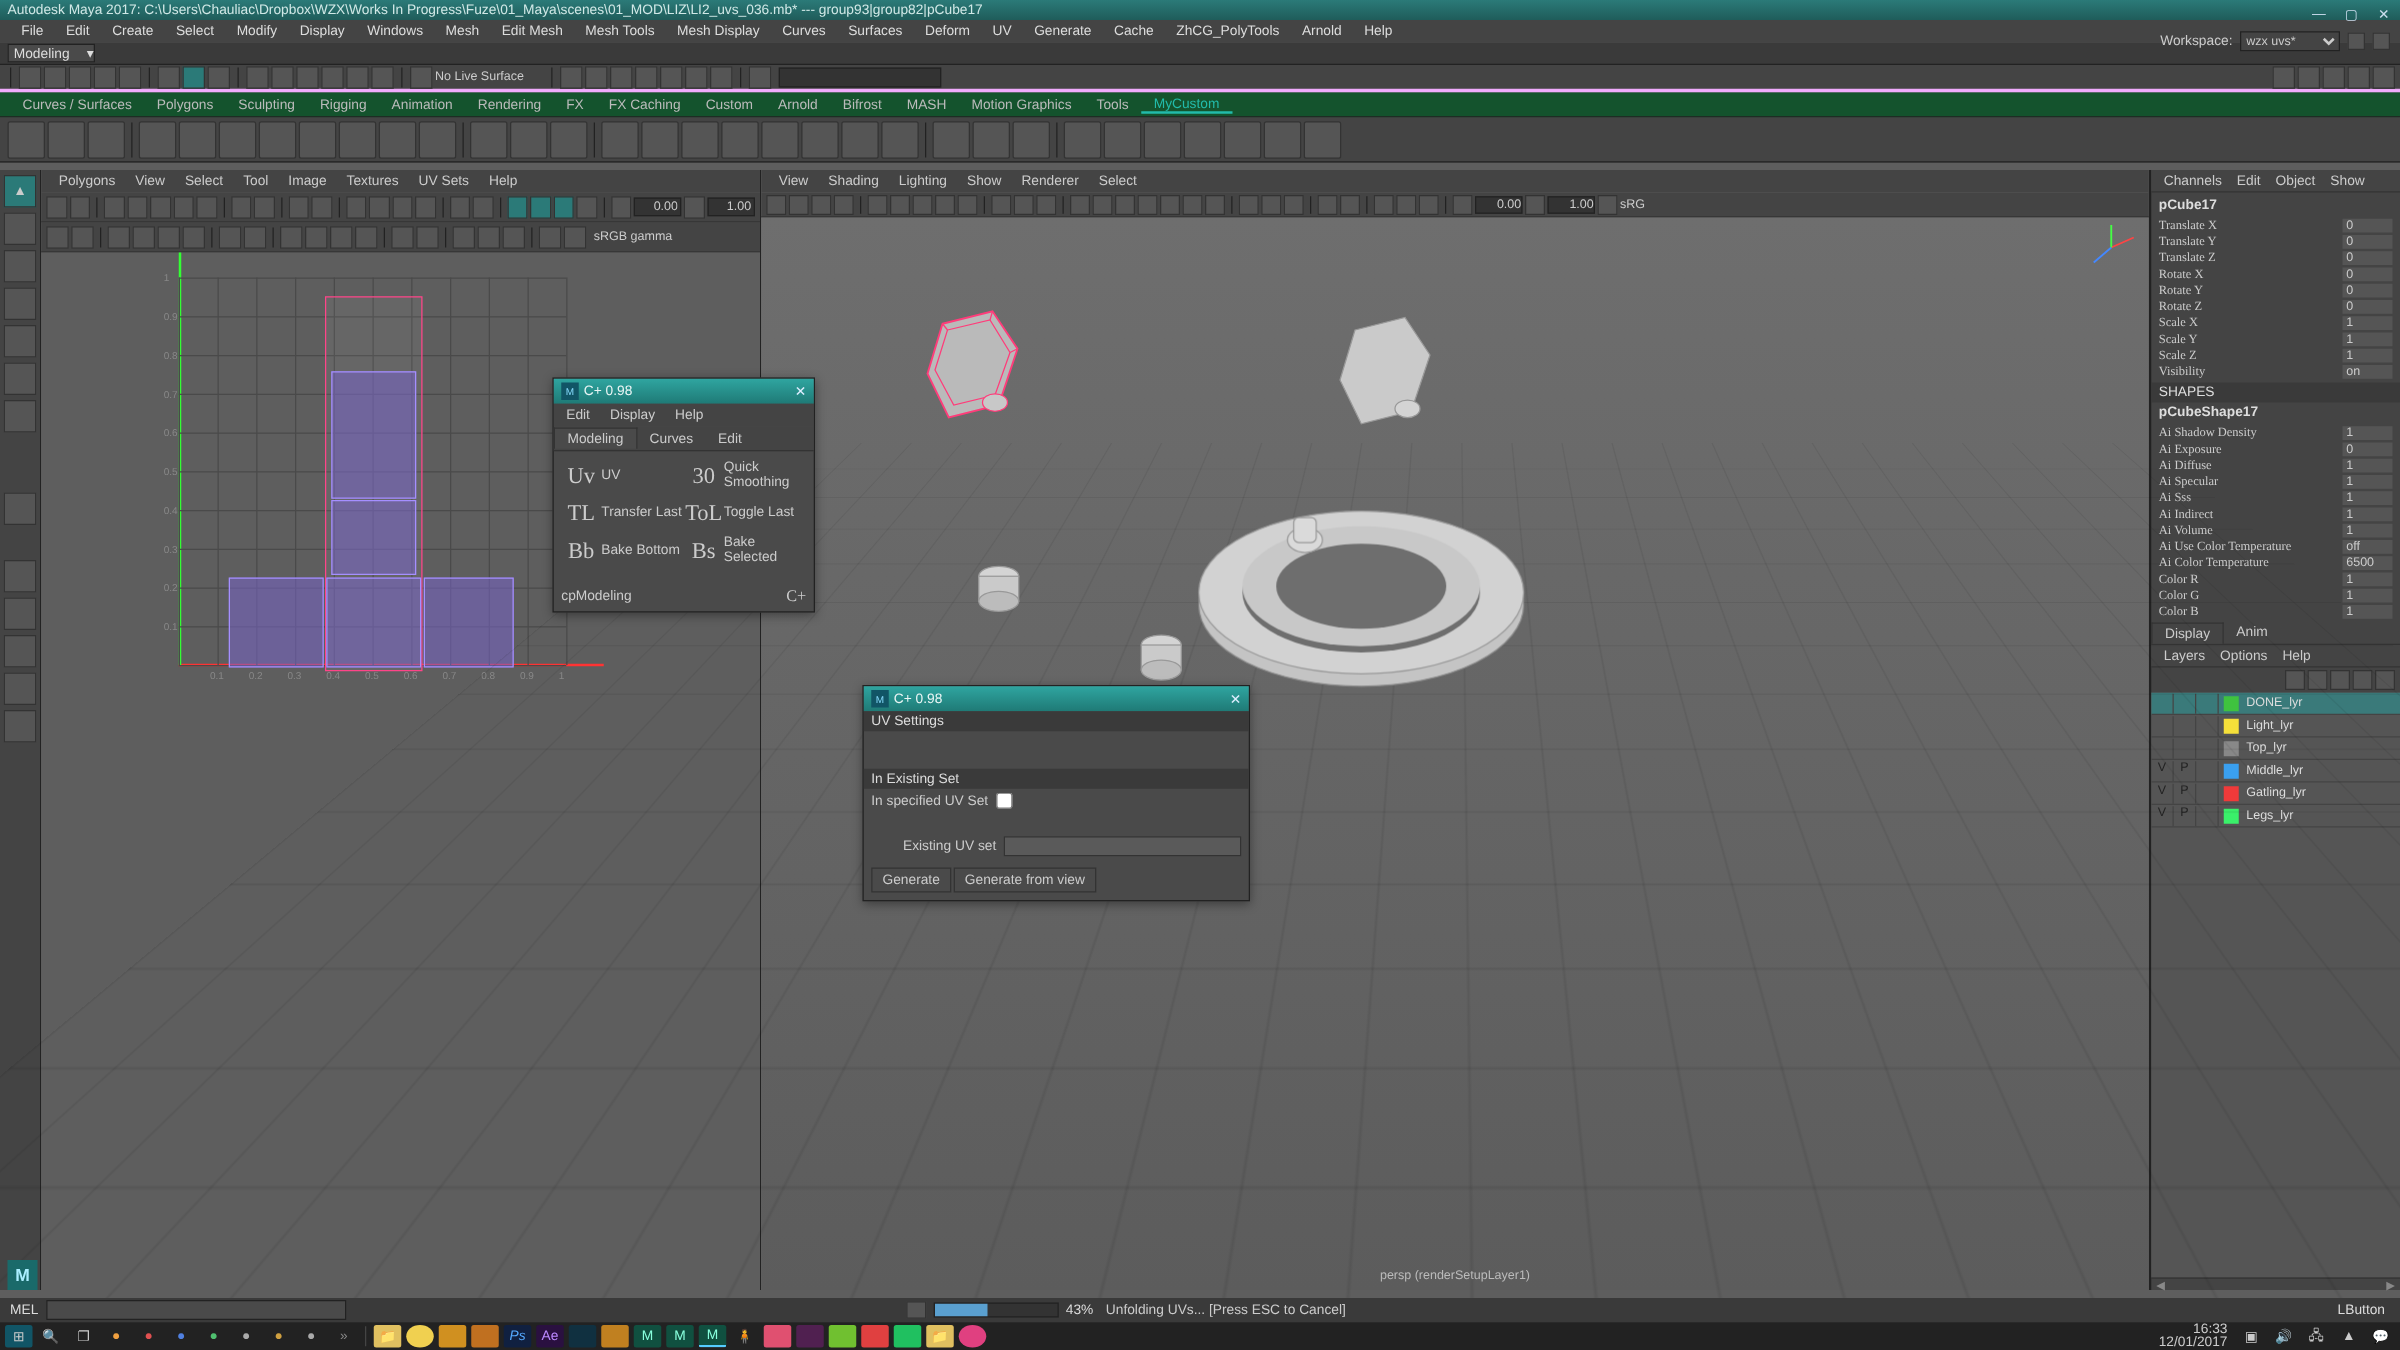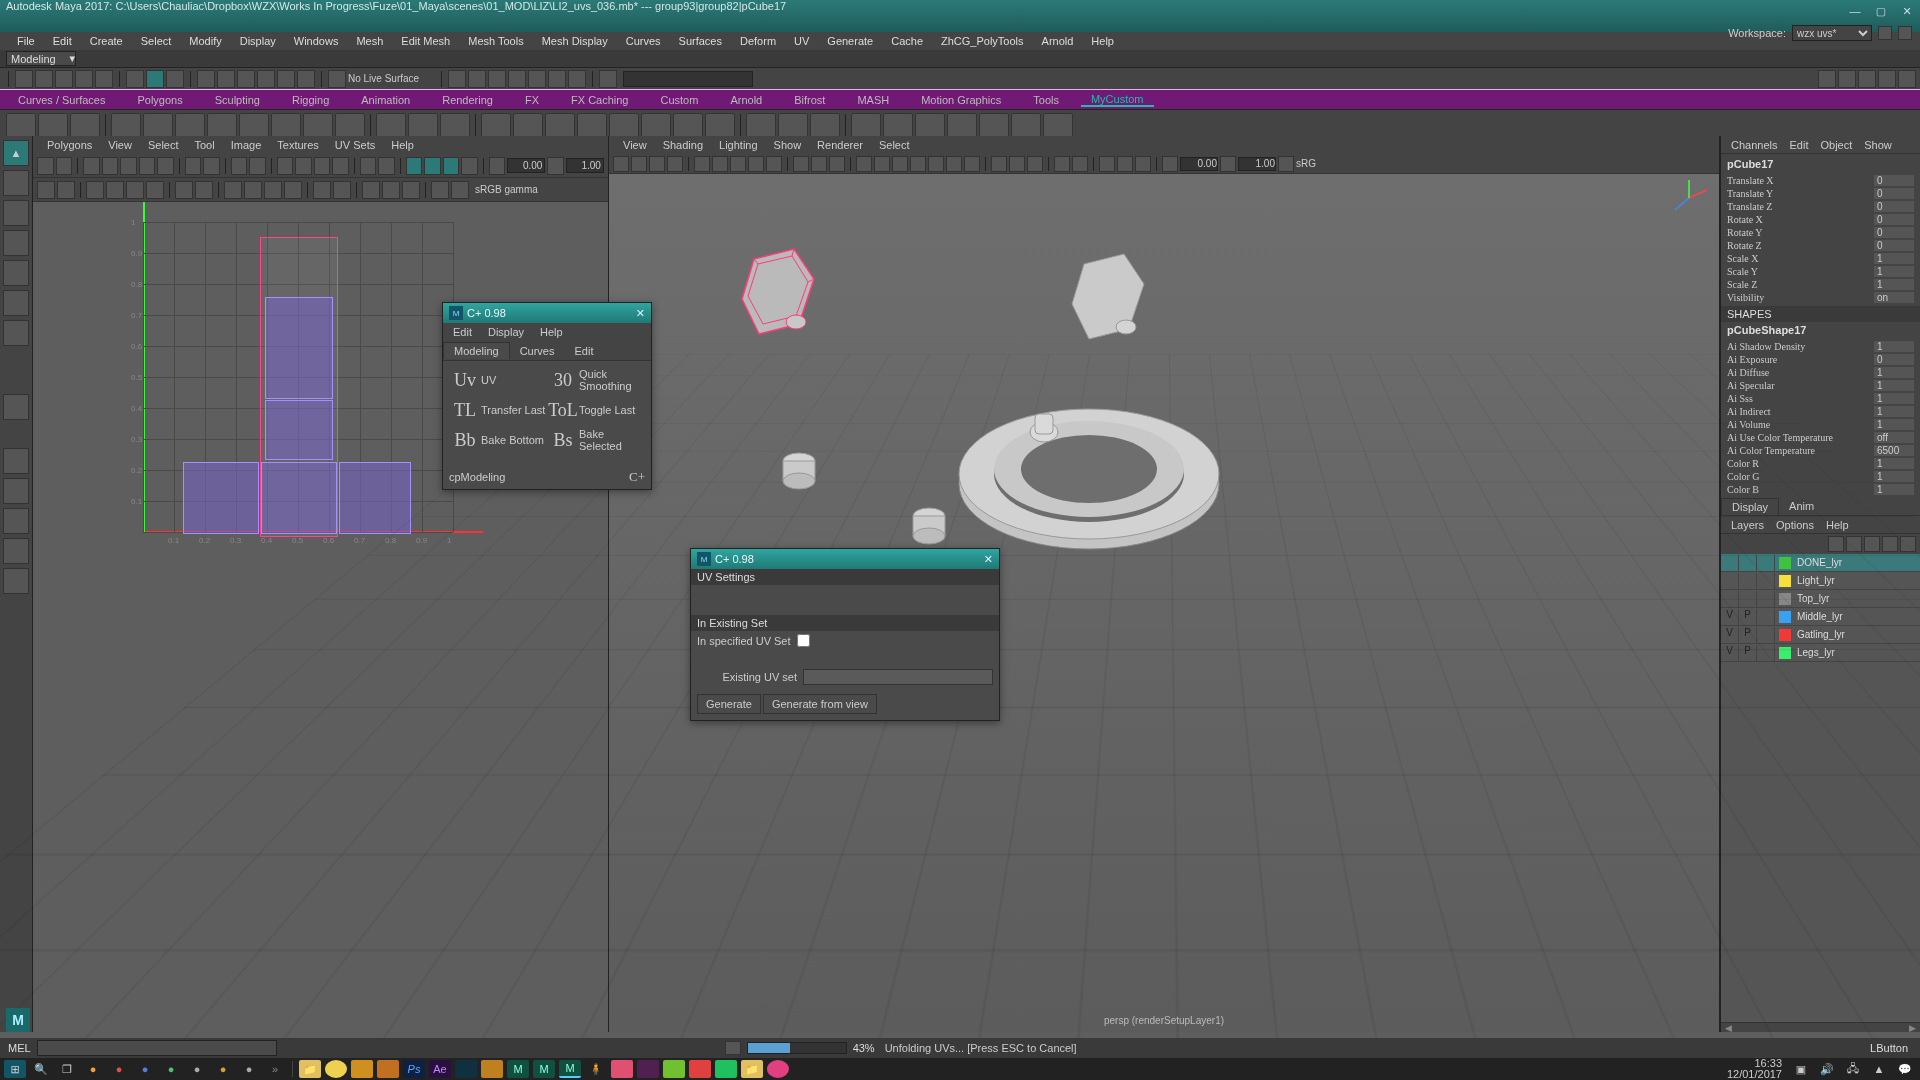--- a/index.html
+++ b/index.html
@@ -1,32 +1,32 @@
 <!DOCTYPE html>
 <html><head>
 <meta charset="utf-8">
 <style>
 * { margin:0; padding:0; box-sizing:border-box; font-family:"Segoe UI",Arial,sans-serif; font-size:11px; user-select:none; }
 body { background:#5e5e5e; width:1920px; height:1080px; overflow:hidden; color:#ccc; position:relative; }
-.titlebar { height:32px; background:linear-gradient(#2b7a78,#1f5c5a); display:flex; align-items:flex-start; padding:0 6px; color:#d0e8e6; font-size:10px; }
+.titlebar { height:16px; background:linear-gradient(#2b7a78,#1f5c5a); display:flex; align-items:center; padding:0 6px; color:#d0e8e6; font-size:10px; }
 .wincontrols { position:absolute; right:0; top:0; display:flex; }
 .wincontrols span { width:26px; height:22px; display:flex; align-items:center; justify-content:center; color:#cde; }
 .menubar { height:18px; background:#444; display:flex; align-items:center; padding-left:8px; gap:0; color:#ddd; }
 .menubar span { padding:0 9px; cursor:pointer; font-size:11px; }
 .workspace-row { position:absolute; right:8px; top:25px; color:#ccc; display:flex; align-items:center; gap:6px; font-size:10px; }
 .workspace-row select { background:#444; border:1px solid #222; color:#ccc; font-size:10px; height:16px; width:80px; }
 .ws-ic { width:14px; height:14px; background:#555; border:1px solid #333; display:inline-block; }
 .statusline { height:18px; background:#3a3a3a; display:flex; align-items:center; padding-left:6px; border-bottom:1px solid #222; }
 .status-sel { background:#4a4a4a; border:1px solid #222; height:15px; width:70px; color:#ddd; font-size:10px; padding-left:4px; display:flex; align-items:center; }
-.toolrow { height:22px; background:#444; display:flex; align-items:center; gap:2px; padding:0 4px; border-bottom:1px solid #f0abfc; }
+.toolrow { height:22px; background:#444; display:flex; align-items:center; gap:2px; padding:0 4px; border-bottom:3px solid #f0abfc; }
 .toolrow .sq { width:18px; height:18px; background:#555; border:1px solid #333; display:inline-block; }
 .toolrow .sq.active { background:#2b7a78; }
 .toolrow .sep { width:1px; height:16px; background:#222; margin:0 4px; }
 .toolrow .txt { color:#ccc; font-size:10px; }
-.shelfbar { height:20px; background:#701a75; display:flex; align-items:center; gap:12px; padding-left:8px; border-bottom:1px solid #222;text-align:center; }
+.shelfbar { height:20px; background:#14532d; display:flex; align-items:center; gap:0; padding-left:8px; border-bottom:1px solid #222;text-align:center; }
 .shelfbar span { padding:0 10px; color:#bbb; cursor:pointer; font-size:11px; }
 .shelfbar span.active { color:#2ba; border-bottom:2px solid #2ba; }
 .shelfrow { height:36px; background:#444; display:flex; align-items:center; gap:2px; padding:0 6px; border-bottom:1px solid #222; }
 .shelfrow .sic { width:30px; height:30px; background:#555; border:1px solid #333; display:flex; align-items:center; justify-content:center; font-size:8px; color:#aaa; text-align:center; border-radius:2px; }
 .shelfrow .ssep { width:1px; height:28px; background:#222; margin:0 3px; }
 .main { position:absolute; top:136px; left:0; right:0; bottom:48px; display:flex; }
 .leftbar { width:33px; background:#444; border-right:1px solid #222; display:flex; flex-direction:column; align-items:center; gap:4px; padding-top:4px; }
 .leftbar .lt { width:26px; height:26px; background:#555; border:1px solid #333; display:flex; align-items:center; justify-content:center; }
 .leftbar .lt.sel { background:#2b7a78; }
 .uvpanel { width:576px; background:#5e5e5e; display:flex; flex-direction:column; border-right:1px solid #222; position:relative; }

